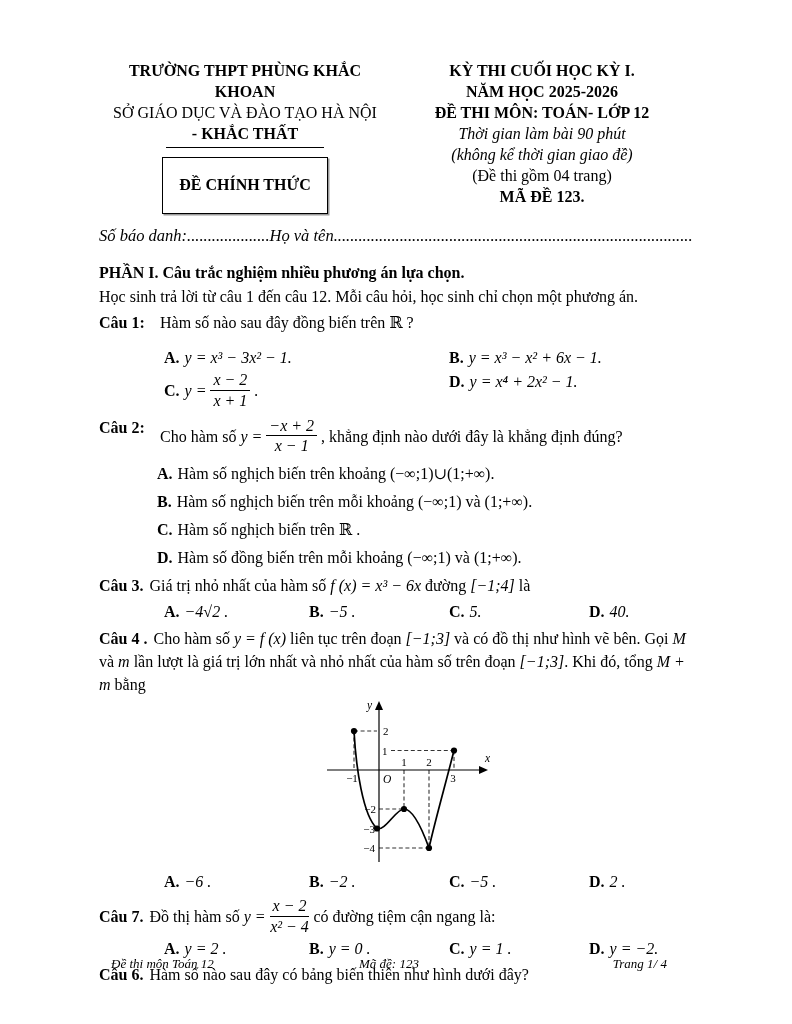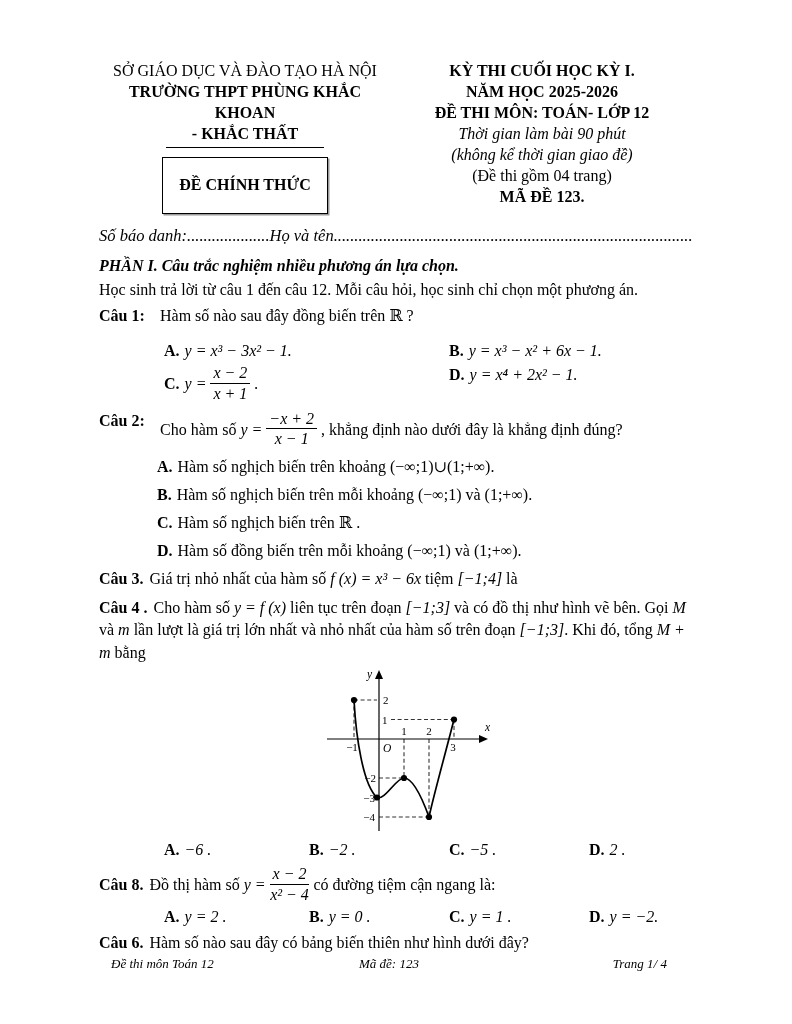--- a/index.html
+++ b/index.html
@@ -16,21 +16,21 @@
   .h-left{width:292px;text-align:center;}
   .h-right{flex:1;text-align:center;}
   .h-line{line-height:21px;}
   .h-underline{width:158px;border-bottom:1.6px solid #000;margin:3px auto 8px auto;}
   .official-box{
     display:inline-block;font-weight:bold;border:1.6px solid #000;
     box-shadow:1.5px 1.5px 0 #9a9a9a;padding:17px 16px;margin-top:1px;
   }
   
   .info-line{font-style:italic;margin-top:11px;white-space:nowrap;overflow:hidden;font-size:16.5px;}
-  .part-title{font-weight:bold;margin-top:10px;font-style:italic;}
+  .part-title{font-weight:bold;margin-top:17px;}
   .part-note{margin-top:3px;}
   
   .q{margin-top:5px;}
   .q-head{display:flex;}
   .q-label{font-weight:bold;flex:0 0 61px;}
   .q-label.auto{flex:0 0 auto;margin-right:6px;}
   .math{font-style:italic;}
   .frac{display:inline-block;vertical-align:middle;text-align:center;font-style:italic;line-height:1.1;margin:1px 4px;position:relative;top:-2px;}
   .frac .num{display:block;border-bottom:1.3px solid #000;padding:0 3px 1px 3px;}
   .frac .den{display:block;padding-top:1px;}
@@ -50,22 +50,22 @@
   .f-center{flex:1;text-align:center;}
   .f-right{flex:1;text-align:right;padding-right:26px;}
 </style>
 </head>
 <body>
 
 <div class="page">
 
   <div class="header">
     <div class="h-left">
+      <div class="h-line bold">TRƯỜNG THPT PHÙNG KHẮC KHOAN</div>
       <div class="h-line">SỞ GIÁO DỤC VÀ ĐÀO TẠO HÀ NỘI</div>
-      <div class="h-line bold">TRƯỜNG THPT PHÙNG KHẮC KHOAN</div>
       <div class="h-line bold">- KHẮC THẤT</div>
       <div class="h-underline"></div>
       <div class="official-box">ĐỀ CHÍNH THỨC</div>
     </div>
     <div class="h-right">
       <div class="h-line bold">KỲ THI CUỐI HỌC KỲ I.</div>
       <div class="h-line bold">NĂM HỌC 2025-2026</div>
       <div class="h-line bold">ĐỀ THI MÔN: TOÁN- LỚP 12</div>
       <div class="h-line italic">Thời gian làm bài 90 phút</div>
       <div class="h-line italic">(không kể thời gian giao đề)</div>
@@ -102,21 +102,27 @@
     </div>
     <div class="optlist">
       <div class="optline"><span class="opt-letter">A.</span><span>Hàm số nghịch biến trên khoảng (−∞;1)∪(1;+∞).</span></div>
       <div class="optline"><span class="opt-letter">B.</span><span>Hàm số nghịch biến trên mỗi khoảng (−∞;1) và (1;+∞).</span></div>
       <div class="optline"><span class="opt-letter">C.</span><span>Hàm số nghịch biến trên ℝ .</span></div>
       <div class="optline"><span class="opt-letter">D.</span><span>Hàm số đồng biến trên mỗi khoảng (−∞;1) và (1;+∞).</span></div>
     </div>
   </div>
 
   <div class="q">
-    <div class="qpara" style="margin-top:2px;"><span class="q-label auto">Câu 3.</span><span>Giá trị nhỏ nhất của hàm số </span><span class="math">f (x) = x³ − 6x</span><span> tiệm </span><span class="math">[−1;4]</span><span> là</span></div>
+    <div class="qpara" style="margin-top:2px;"><span class="q-label auto">Câu 3.</span><span>Giá trị nhỏ nhất của hàm số </span><span class="math">f (x) = x³ − 6x</span><span> đường </span><span class="math">[−1;4]</span><span> là</span></div>
+    <div class="opts4">
+      <span><span class="opt-letter">A.</span><span class="math">−4√2 .</span></span>
+      <span><span class="opt-letter">B.</span><span class="math">−5 .</span></span>
+      <span><span class="opt-letter">C.</span><span class="math">5.</span></span>
+      <span><span class="opt-letter">D.</span><span class="math">40.</span></span>
+    </div>
   </div>
 
   <div class="q">
     <div class="qpara"><span class="q-label auto">Câu 4 .</span><span>Cho hàm số </span><span class="math">y = f (x)</span><span> liên tục trên đoạn </span><span class="math">[−1;3]</span><span> và có đồ thị như hình vẽ bên. Gọi </span><span class="math">M</span><span> và </span><span class="math">m</span><span> lần lượt là giá trị lớn nhất và nhỏ nhất của hàm số trên đoạn </span><span class="math">[−1;3]</span><span>. Khi đó, tổng </span><span class="math">M + m</span><span> bằng</span></div>
 
     <div class="graph-wrap">
       <svg width="178" height="164" viewBox="0 0 178 164">
 
         <g stroke="#333" stroke-width="1.1" stroke-dasharray="4 2.6" fill="none">
           <line x1="35" y1="33" x2="35" y2="72"></line>
@@ -163,21 +169,21 @@
 
     <div class="opts4">
       <span><span class="opt-letter">A.</span><span class="math">−6 .</span></span>
       <span><span class="opt-letter">B.</span><span class="math">−2 .</span></span>
       <span><span class="opt-letter">C.</span><span class="math">−5 .</span></span>
       <span><span class="opt-letter">D.</span><span class="math">2 .</span></span>
     </div>
   </div>
 
   <div class="q">
-    <div><span class="q-label auto">Câu 8.</span><span>Đồ thị hàm số</span> <span class="math">y =</span><span class="frac"><span class="num">x − 2</span><span class="den">x² − 4</span></span><span>có đường tiệm cận ngang là:</span></div>
+    <div><span class="q-label auto">Câu 7.</span><span>Đồ thị hàm số</span> <span class="math">y =</span><span class="frac"><span class="num">x − 2</span><span class="den">x² − 4</span></span><span>có đường tiệm cận ngang là:</span></div>
     <div class="opts4" style="margin-top:1px;">
       <span><span class="opt-letter">A.</span><span class="math">y = 2 .</span></span>
       <span><span class="opt-letter">B.</span><span class="math">y = 0 .</span></span>
       <span><span class="opt-letter">C.</span><span class="math">y = 1 .</span></span>
       <span><span class="opt-letter">D.</span><span class="math">y = −2.</span></span>
     </div>
   </div>
 
   <div class="q">
     <div><span class="q-label auto">Câu 6.</span><span>Hàm số nào sau đây có bảng biến thiên như hình dưới đây?</span></div>

